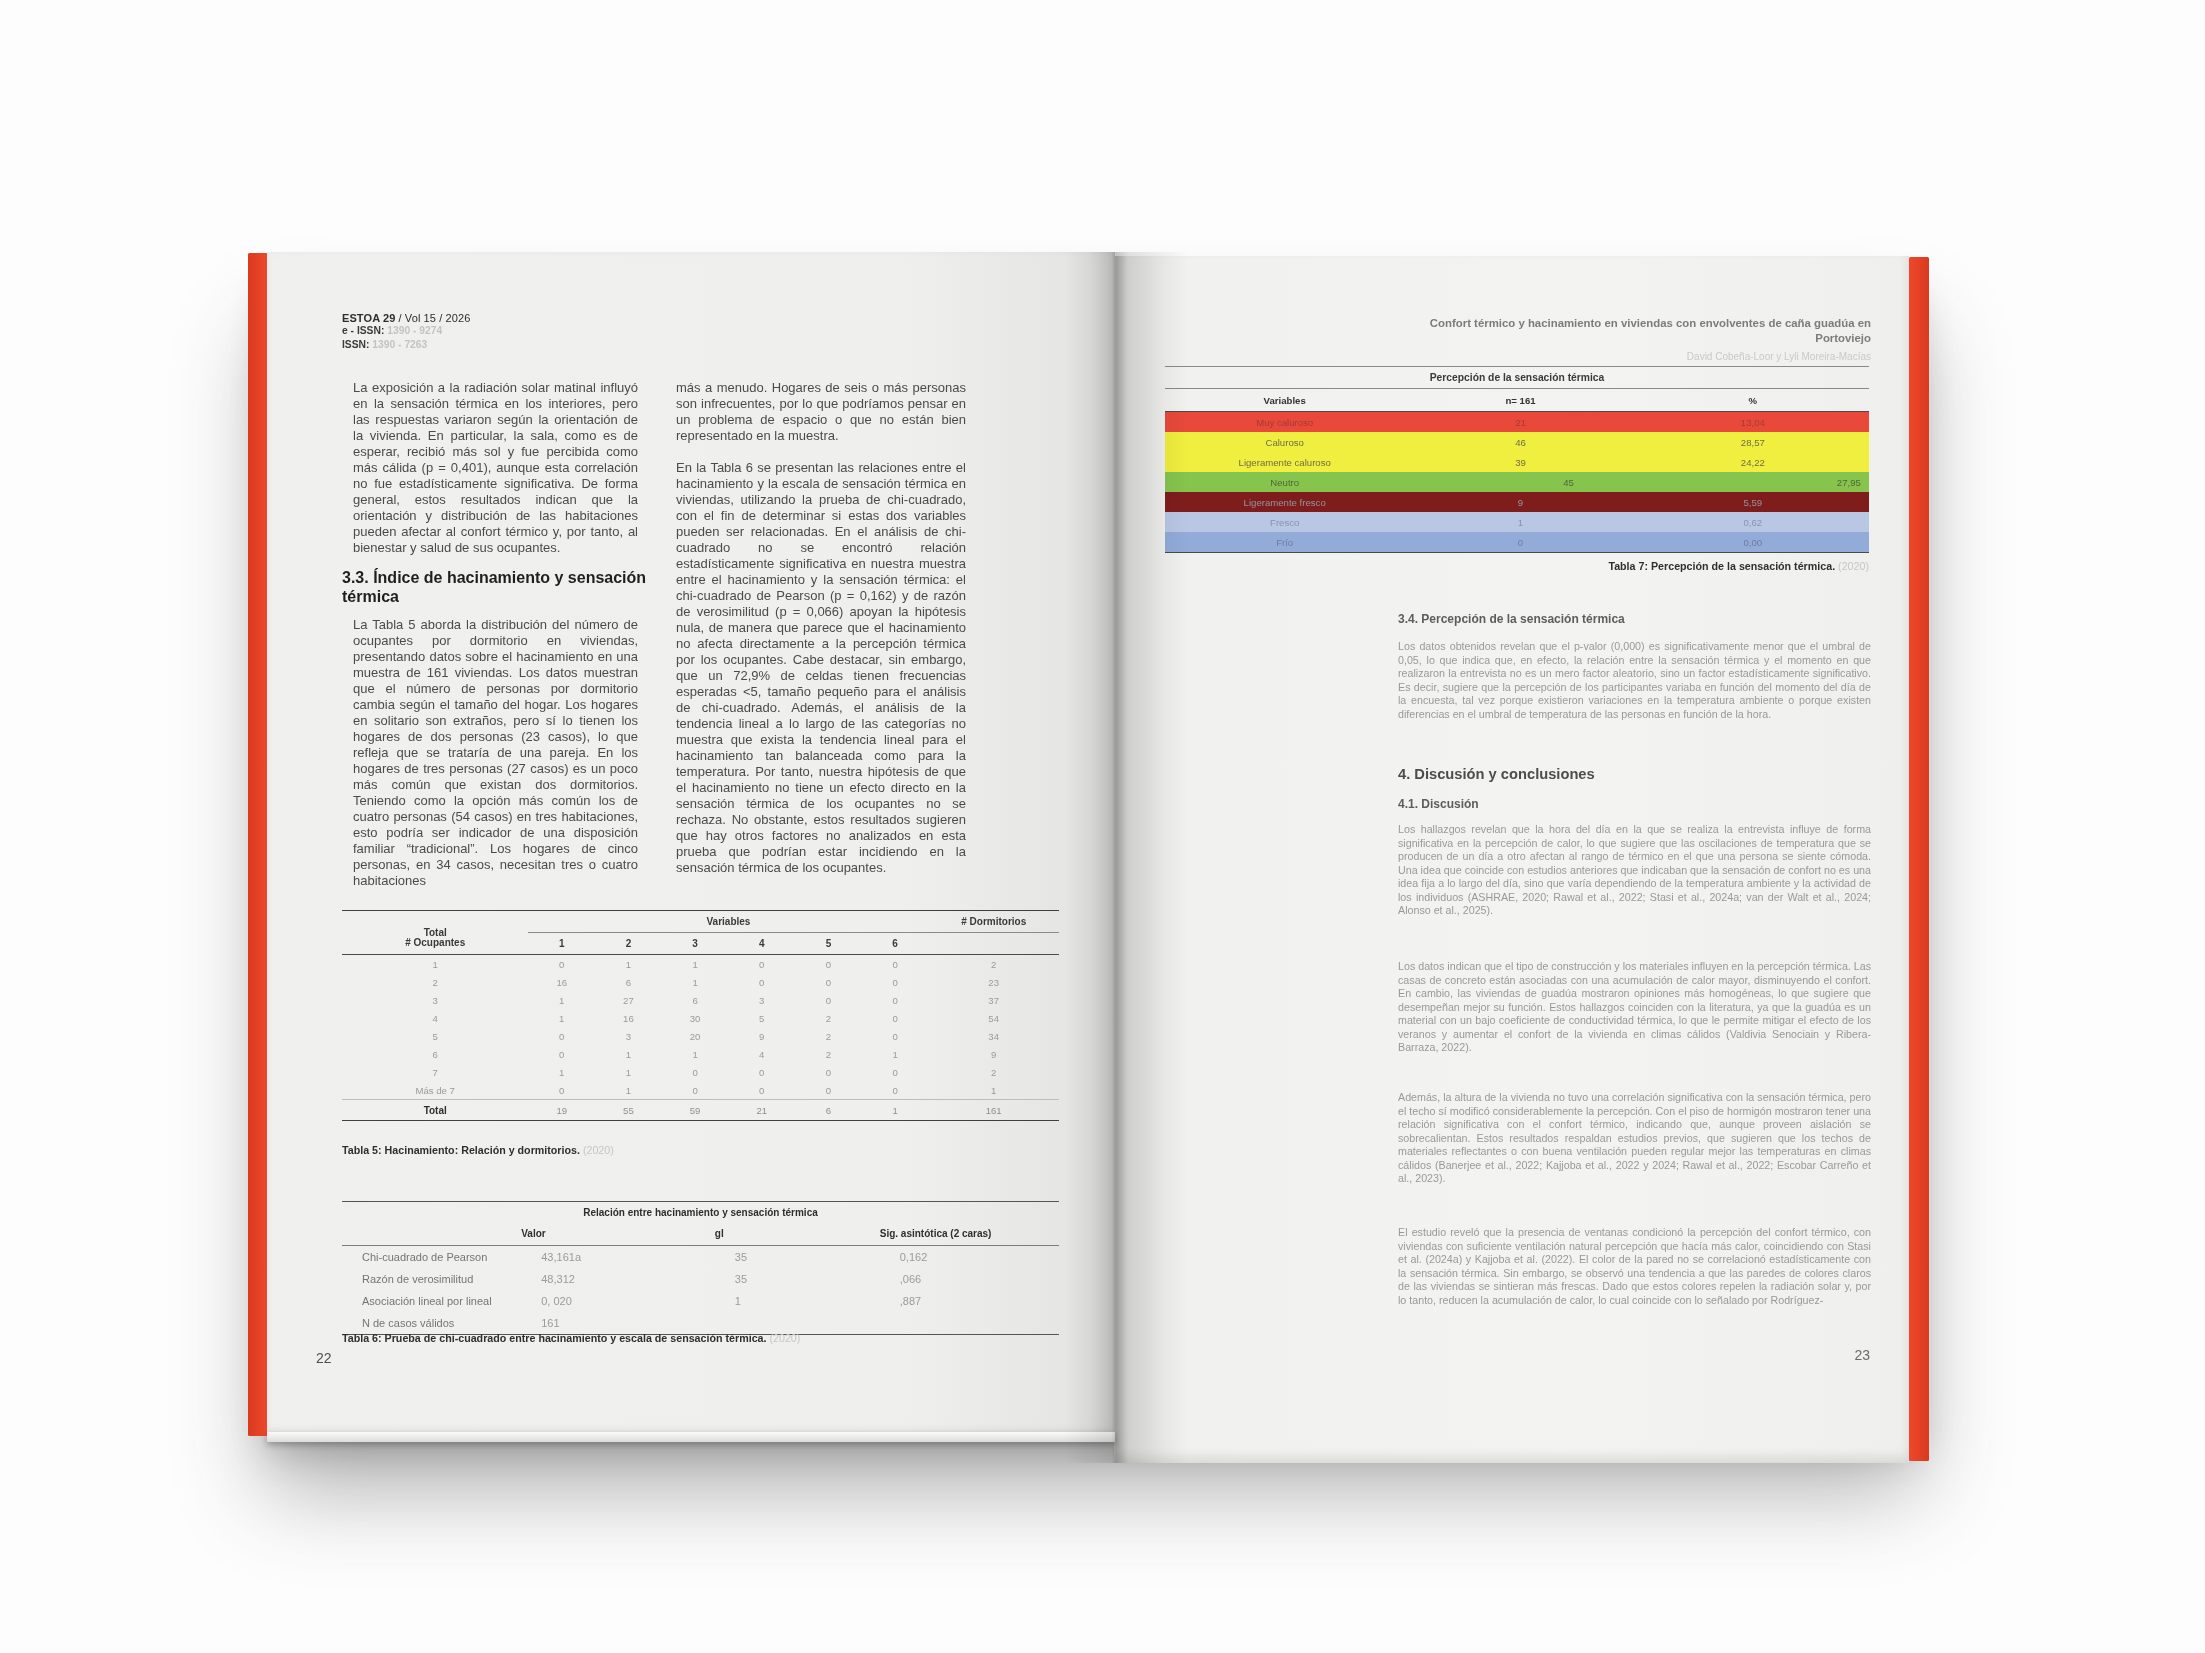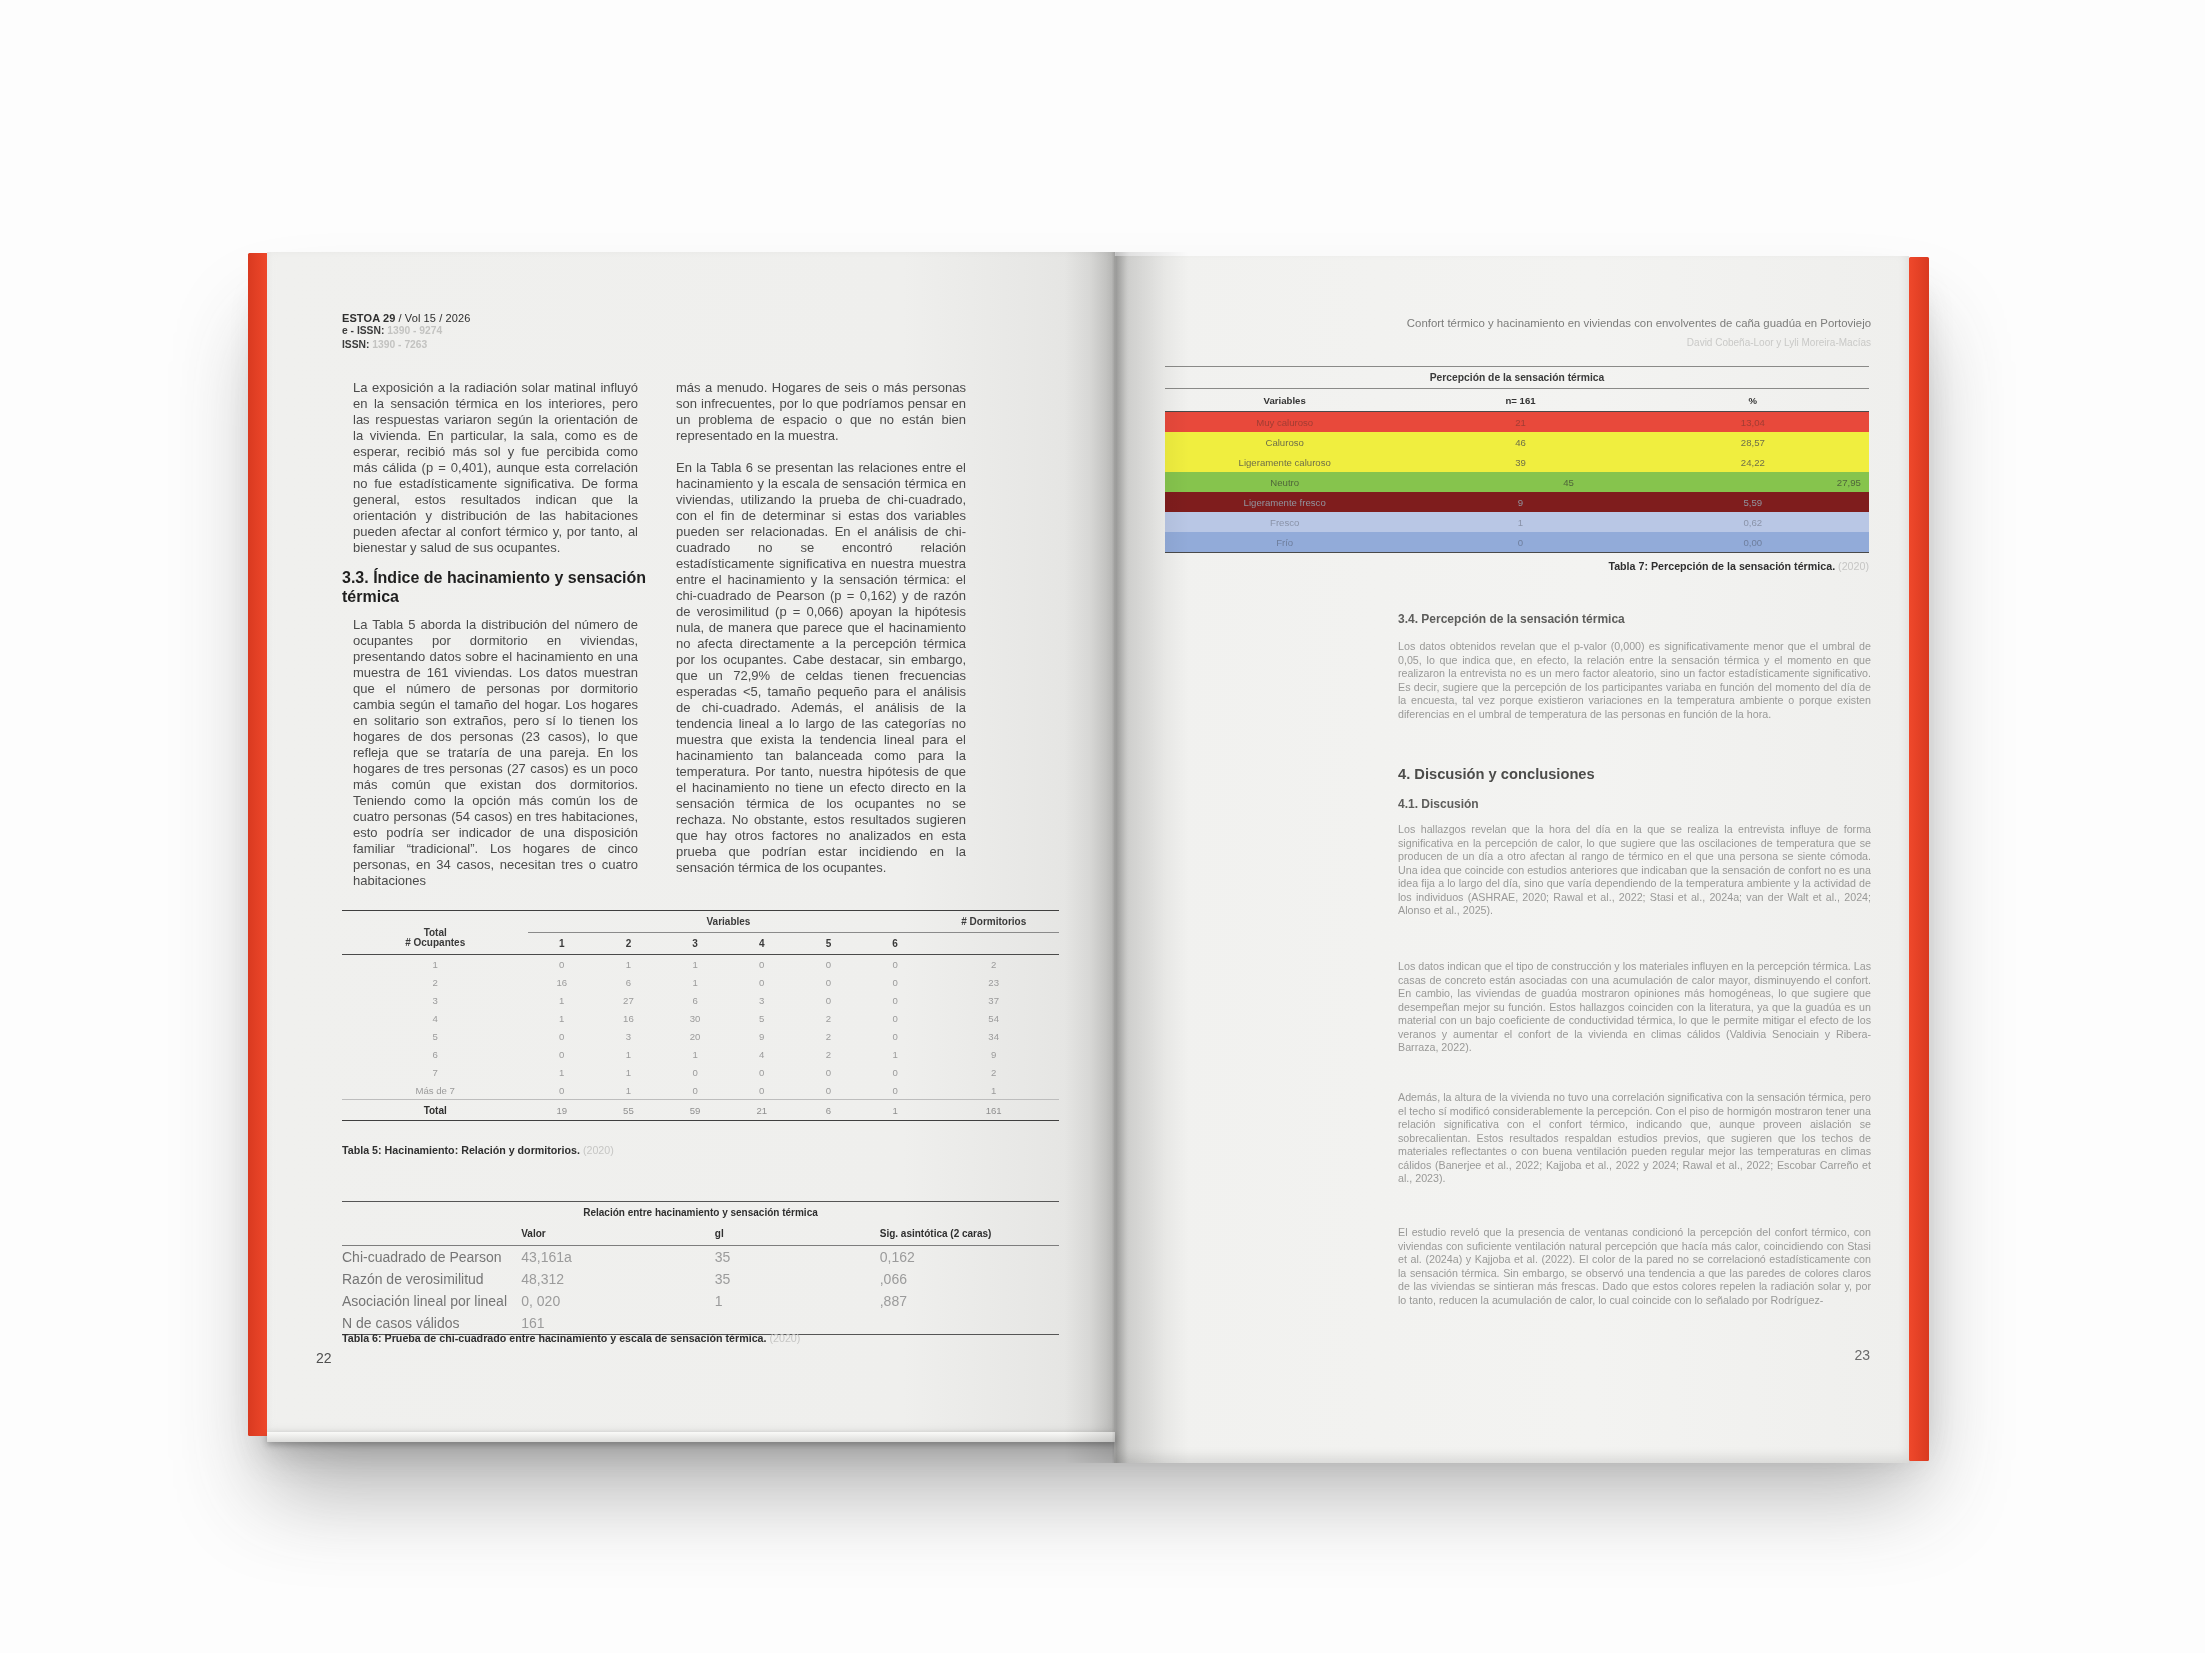--- a/index.html
+++ b/index.html
@@ -51,26 +51,26 @@
   #t5-totalrow{border-top:0.7px solid #bdbdbd;border-bottom:1.5px solid #3f3f3f;height:20px;}
   #t5-totalrow span{color:#8f8f8f;}
   #t5-totalrow span:first-child{color:#2f2f2f;font-weight:bold;font-size:10px;}
 
   
   #table6{width:717px;font-size:10px;border-top:1.1px solid #555;}
   .t6-title{height:20.6px;font-weight:bold;color:#2f2f2f;border-bottom:0;}
   .t6row{display:grid;grid-template-columns:25% 27% 23% 25%;height:22px;align-items:center;}
   .t6row span{text-align:left;}
   #t6-head{border-bottom:1px solid #7d7d7d;font-weight:bold;color:#2f2f2f;height:22px;}
-  .t6-data span{color:#9b9b9b;font-size:14px;}
+  .t6-data span{color:#9b9b9b;font-size:11px;margin-left:20px;}
   .t6-data span:first-child{color:#757575;}
   #table6 .t6-last{border-bottom:1.1px solid #555;}
 
   
-  .rp-title{font-size:11.4px;font-weight:normal;color:#7c7c7a;text-align:right;line-height:14.7px;}
+  .rp-title{font-size:11.4px;font-weight:bold;color:#7c7c7a;text-align:right;line-height:14.7px;}
   .rp-authors{font-size:10px;color:#c9c9c7;text-align:right;margin-top:6px;}
   .body-r{font-size:10.7px;line-height:13.5px;color:#999997;text-align:justify;margin:0;}
   .h-r-sub{font-size:12px;font-weight:bold;color:#5d5d5b;}
   .h-r-big{font-size:14.7px;font-weight:bold;color:#4c4c4a;}
 
   
   #table7{width:704px;font-size:9.6px;border-top:0.9px solid #8a8a88;}
   .t7-title{height:21px;font-weight:bold;color:#3a3a3a;font-size:10.3px;border-bottom:0.9px solid #8a8a88;}
   .t7-head{display:grid;grid-template-columns:34% 33% 33%;height:22px;border-bottom:1.2px solid #4a4a4a;align-items:center;}
   .t7-head span{font-weight:bold;color:#333;text-align:center;}

